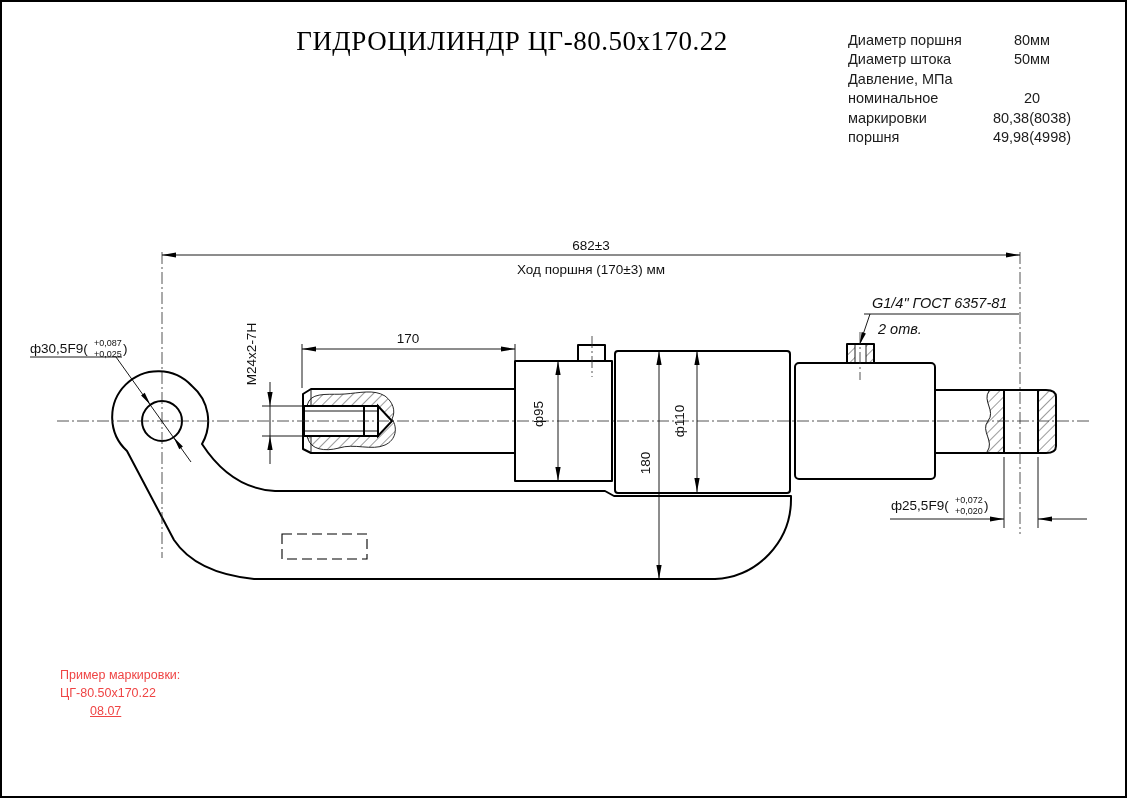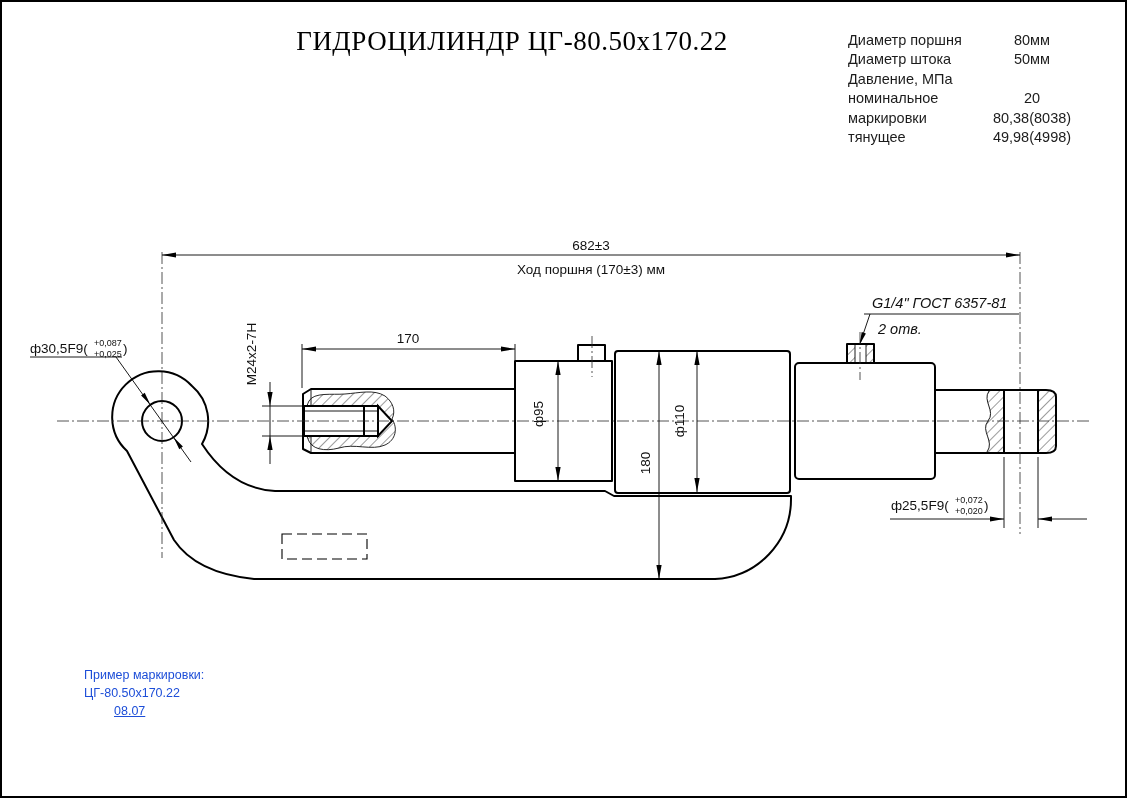--- a/index.html
+++ b/index.html
@@ -6,21 +6,21 @@
   .page{position:relative;width:1127px;height:798px;background:#ffffff;
         border:2px solid #000;box-sizing:border-box;overflow:hidden;
         font-family:"Liberation Sans",sans-serif;}
   .title{position:absolute;left:240px;top:24px;width:540px;text-align:center;
          font-family:"Liberation Serif",serif;font-weight:normal;font-size:27px;
          color:#000;letter-spacing:.5px;white-space:nowrap;}
   .specs{position:absolute;left:846px;top:30px;width:270px;font-size:14.5px;color:#1c1c1c;}
   .spec-row{position:relative;height:19.4px;white-space:nowrap;}
   .spec-label{position:absolute;left:0;top:0;}
   .spec-value{position:absolute;left:84px;top:0;width:200px;text-align:center;}
-  .marking{position:absolute;left:58px;top:664px;font-size:12.5px;line-height:18px;color:#1d4ed8;margin-left:24px;}
+  .marking{position:absolute;left:58px;top:664px;font-size:12.5px;line-height:18px;color:#ef4444;}
   .marking .l3{padding-left:30px;text-decoration:underline;}
   svg{position:absolute;left:0;top:0;}
   .ol{fill:#ffffff;stroke:#000;stroke-width:2;stroke-linejoin:round;}
   .bold{stroke:#000;stroke-width:2;fill:none;}
   .thin{stroke:#000;stroke-width:0.9;fill:none;}
   .cl{stroke:#2a2a2a;stroke-width:0.8;fill:none;stroke-dasharray:12 3 2 3;}
   .dash{stroke:#000;stroke-width:1.1;fill:none;stroke-dasharray:10 5;}
   .ah{fill:#000;stroke:none;}
   .dimtext{font-family:"Liberation Sans",sans-serif;font-size:13.5px;fill:#111;}
   .dimsmall{font-family:"Liberation Sans",sans-serif;font-size:9px;fill:#111;}
@@ -49,21 +49,21 @@
       </div>
     <div class="spec-row">
         <span class="spec-label">номинальное</span>
         <span class="spec-value">20</span>
       </div>
     <div class="spec-row">
         <span class="spec-label">маркировки</span>
         <span class="spec-value">80,38(8038)</span>
       </div>
     <div class="spec-row">
-        <span class="spec-label">тянущее</span>
+        <span class="spec-label">поршня</span>
         <span class="spec-value">49,98(4998)</span>
       </div>
   </div>
 
   <svg width="1127" height="798" viewBox="0 0 1127 798">
     <defs>
       <pattern id="hatch" width="7" height="7" patternUnits="userSpaceOnUse" patternTransform="rotate(45)">
         <line x1="0" y1="0" x2="0" y2="7" stroke="#222" stroke-width="0.9"></line>
       </pattern>
     </defs>

